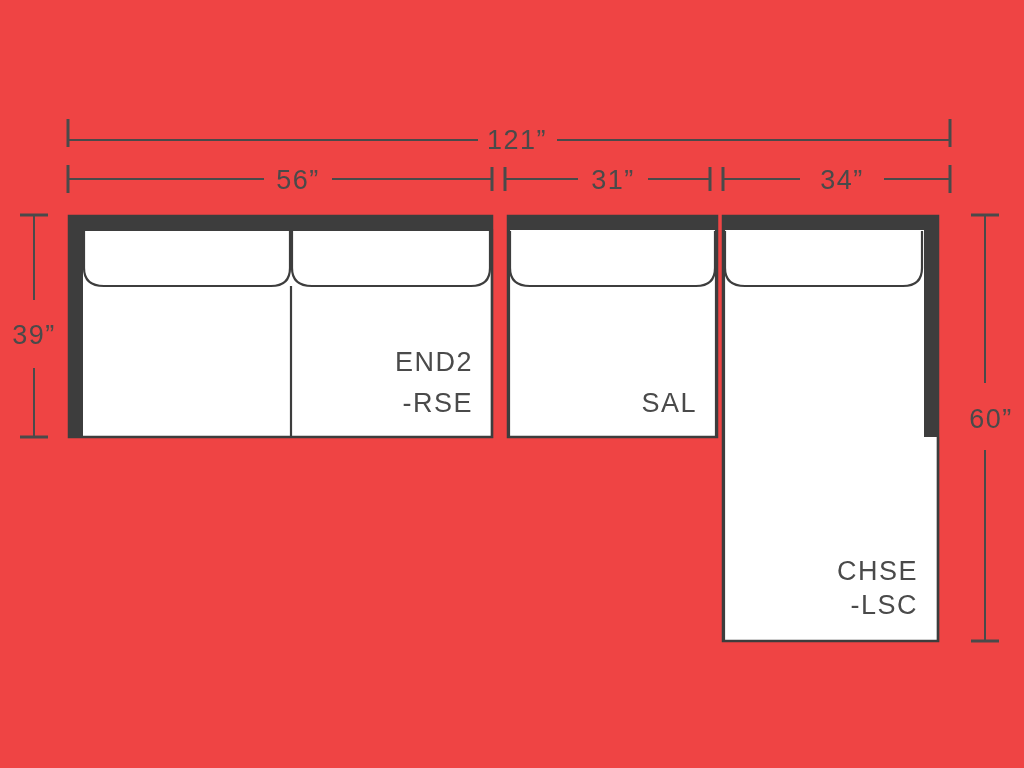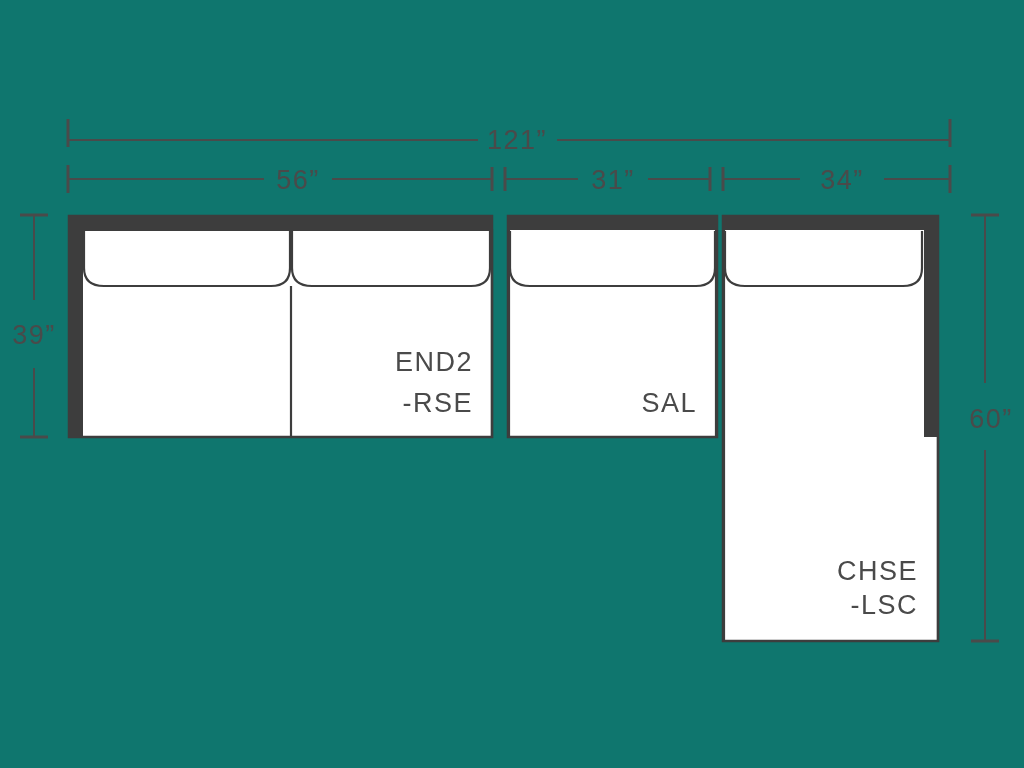--- a/index.html
+++ b/index.html
@@ -10,21 +10,21 @@
   body {
     width: 1024px;
     height: 768px;
     font-family: "Liberation Sans", sans-serif;
     overflow: hidden;
   }
   #diagram-root {
     position: relative;
     width: 1024px;
     height: 768px;
-    background: #0f766e;
+    background: #ef4444;
     text-align: right;
   }
   #diagram-svg {
     position: absolute;
     top: 0;
     left: 0;
     width: 1024px;
     height: 768px;
   }
   .dim-text {

